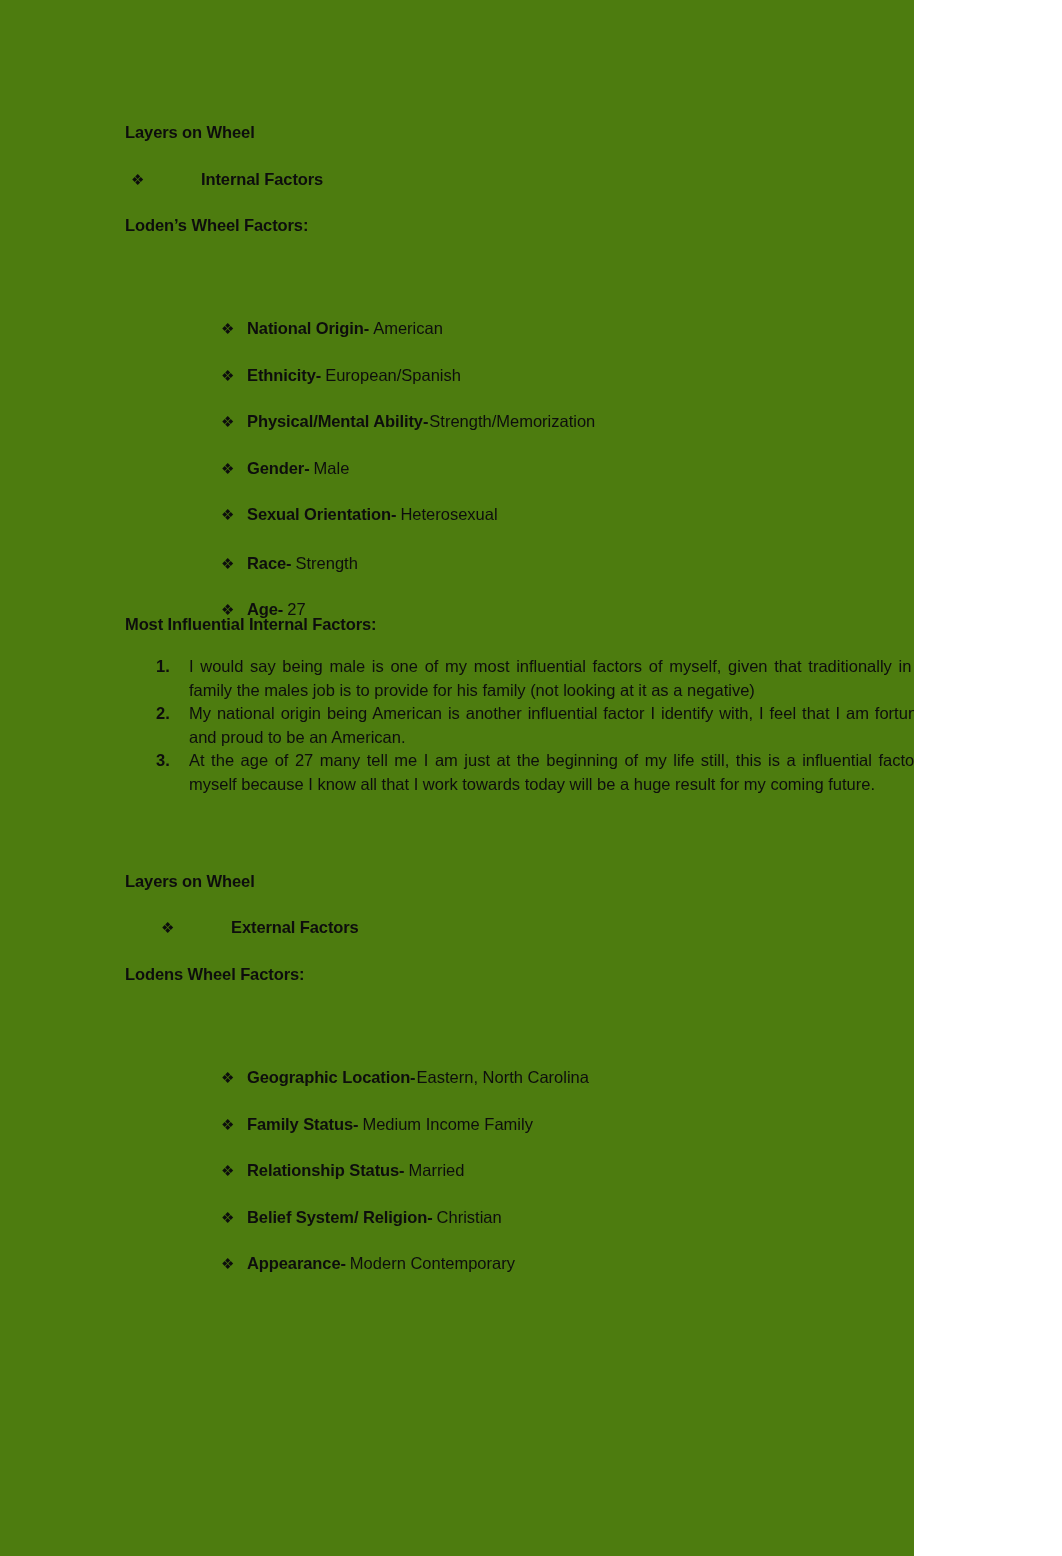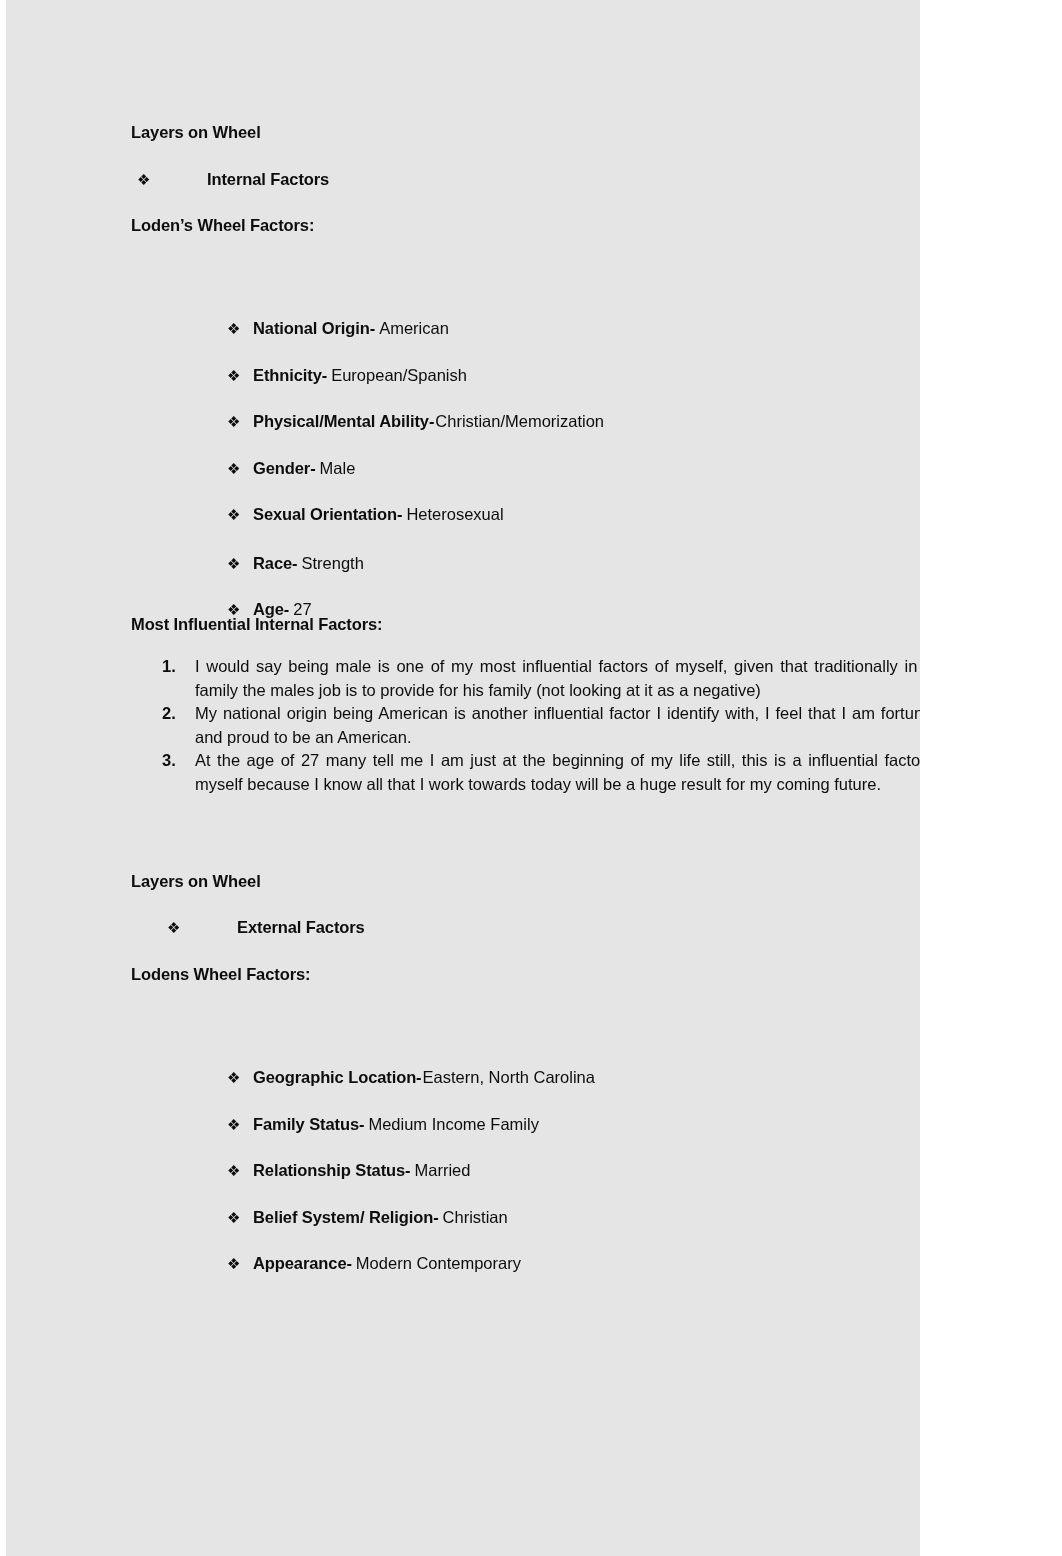--- a/index.html
+++ b/index.html
@@ -12,25 +12,25 @@
     width: 1062px;
     height: 1556px;
     position: relative;
     font-family: "Liberation Sans", sans-serif;
     color: #0d0d0d;
     -webkit-font-smoothing: antialiased;
   }
 
   .page {
     position: absolute;
-    left: 6px;
+    left: 0;
     top: 0;
     width: 914px;
     height: 1556px;
-    background: #e5e5e5;
+    background: #4d7c0f;
     overflow: hidden;
   }
 
   
   .heading {
     position: absolute;
     font-size: 16.5px;
     font-weight: bold;
     line-height: 1.25;
     letter-spacing: -0.1px;
@@ -127,21 +127,21 @@
 
   <div class="bullet-row" style="left:221px; top:333px;">
     <span class="bullet-glyph">❖</span>
     <span class="bullet-label">Ethnicity-</span>
     <span class="bullet-value">European/Spanish</span>
   </div>
 
   <div class="bullet-row" style="left:221px; top:379px;">
     <span class="bullet-glyph">❖</span>
     <span class="bullet-label">Physical/Mental Ability-</span>
-    <span class="bullet-value tight">Christian/Memorization</span>
+    <span class="bullet-value tight">Strength/Memorization</span>
   </div>
 
   <div class="bullet-row" style="left:221px; top:426px;">
     <span class="bullet-glyph">❖</span>
     <span class="bullet-label">Gender-</span>
     <span class="bullet-value">Male</span>
   </div>
 
   <div class="bullet-row" style="left:221px; top:472px;">
     <span class="bullet-glyph">❖</span>

